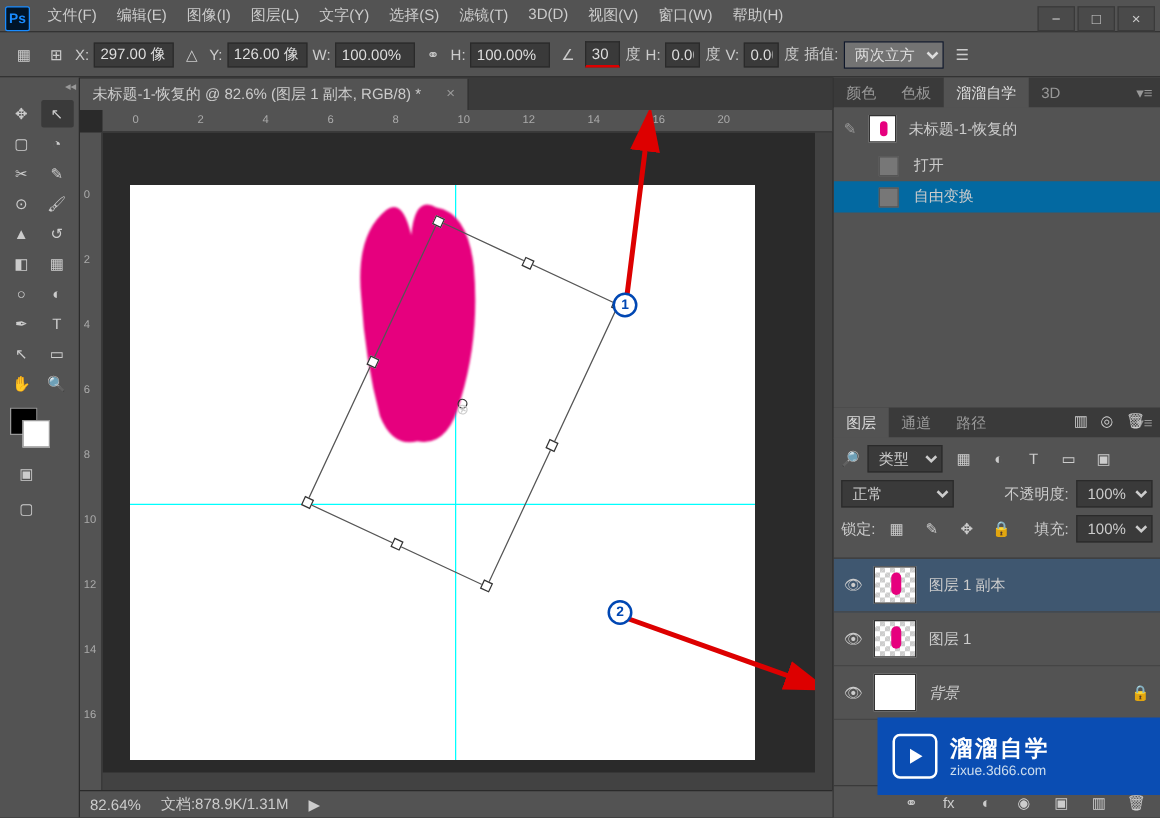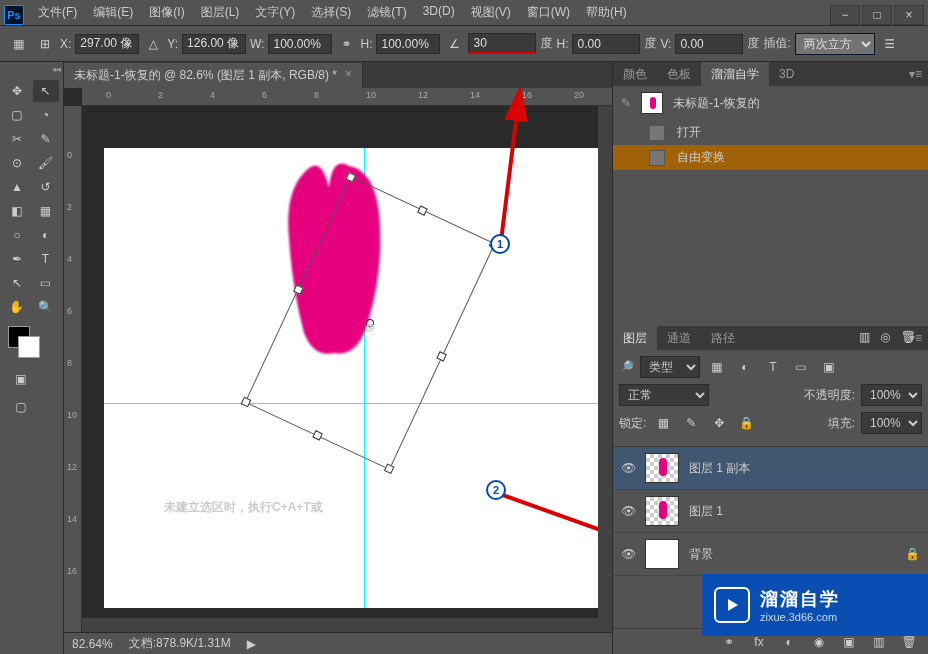--- a/index.html
+++ b/index.html
@@ -6,36 +6,36 @@
 body { background: #535353; width: 928px; height: 654px; overflow: hidden; position: relative; }
 .menubar { height: 26px; background: #535353; display: flex; align-items: flex-end; padding: 0 4px; border-bottom: 1px solid #2a2a2a; }
 .ps-icon { width: 20px; height: 20px; background: #001428; border: 1px solid #1a8cff; border-radius: 2px; display: flex; align-items: center; justify-content: center; color: #1a8cff; font-weight: bold; font-size: 11px; margin-right: 6px; }
 .menu-item { padding: 4px 8px; cursor: pointer; }
 .win-controls { margin-left: auto; display: flex; }
 .win-btn { width: 30px; height: 20px; display: flex; align-items: center; justify-content: center; border: 1px solid #3a3a3a; background: #4a4a4a; margin-left: 2px; cursor: pointer; font-size: 12px; }
 .optionsbar { height: 36px; background: #535353; display: flex; align-items: center; padding: 0 8px; gap: 4px; border-bottom: 1px solid #2a2a2a; }
 .opt-icon { width: 20px; height: 20px; display: flex; align-items: center; justify-content: center; }
 .opt-label { color: #ccc; }
 .opt-input { background: #3a3a3a; border: 1px solid #2a2a2a; padding: 2px 4px; width: 64px; color: #ddd; }
-.opt-input.sm { width: 68px; }
+.opt-input.sm { width: 28px; }
 .opt-select { background: #737373; border: 1px solid #0f172a; padding: 2px 4px; color: #ddd; min-width: 80px; }
 .icon-btn { width: 22px; height: 22px; display: flex; align-items: center; justify-content: center; border: 1px solid transparent; }
 .main { display: flex; height: calc(100% - 62px); }
 .tools { width: 64px; background: #535353; padding: 4px; border-right: 1px solid #2a2a2a; position: relative; }
 .ltoggle { position: absolute; top: 2px; right: 2px; font-size: 9px; color: #999; }
 .tool-grid { display: grid; grid-template-columns: 1fr 1fr; gap: 2px; margin-top: 14px; }
 .tool { width: 26px; height: 22px; display: flex; align-items: center; justify-content: center; border-radius: 2px; position: relative; }
 .tool.active { background: #3a3a3a; }
 .color-swatches { margin-top: 8px; position: relative; height: 36px; }
 .swatch-fg { position: absolute; top: 0; left: 4px; width: 22px; height: 22px; background: #000; border: 1px solid #999; }
 .swatch-bg { position: absolute; top: 10px; left: 14px; width: 22px; height: 22px; background: #fff; border: 1px solid #999; }
 .mask-icons { display: flex; gap: 4px; margin-top: 6px; padding-left: 4px; }
 .canvas-area { flex: 1; display: flex; flex-direction: column; background: #2a2a2a; position: relative; }
 .tabs { height: 26px; background: #3a3a3a; display: flex; align-items: center; }
-.tab { padding: 4px 10px; background: #535353; border-right: 1px solid #2a2a2a; display: flex; align-items: flex-start; gap: 8px; }
+.tab { padding: 4px 10px; background: #535353; border-right: 1px solid #2a2a2a; display: flex; align-items: flex-start; gap: 20px; }
 .tab-close { color: #999; cursor: pointer; }
 .canvas-wrap { flex: 1; position: relative; overflow: hidden; background: #2a2a2a; }
 .ruler-h { position: absolute; top: 0; left: 18px; right: 0; height: 18px; background: #535353; border-bottom: 1px solid #333; display: flex; }
 .ruler-v { position: absolute; top: 18px; left: 0; width: 18px; bottom: 0; background: #535353; border-right: 1px solid #333; }
 .rtick { position: absolute; font-size: 9px; color: #aaa; }
 .canvas { position: absolute; top: 60px; left: 40px; width: 500px; height: 460px; background: #fff; }
 .shape { position: absolute; top: 10px; left: 170px; width: 120px; height: 200px; filter: blur(1px); }
 .shape svg { width: 100%; height: 100%; }
 .transform-box { position: absolute; top: 50px; left: 186px; width: 160px; height: 250px; border: 1px solid #555; transform: rotate(25deg); }
 .th { position: absolute; width: 8px; height: 8px; background: #fff; border: 1px solid #333; }
@@ -43,31 +43,31 @@
 .th.e{top:50%;right:-4px;margin-top:-4px}.th.se{bottom:-4px;right:-4px}.th.s{bottom:-4px;left:50%;margin-left:-4px}
 .th.sw{bottom:-4px;left:-4px}.th.w{top:50%;left:-4px;margin-top:-4px}
 .th.c{top:50%;left:50%;margin:-4px 0 0 -4px;background:none;border-radius:50%}
 .guide-h { position: absolute; left: 0; right: 0; height: 1px; background: #0ff; top: 255px; }
 .guide-v { position: absolute; top: 0; bottom: 0; width: 1px; background: #0ff; left: 260px; }
 .text-anno { position: absolute; top: 350px; left: 60px; font-size: 22px; font-weight: bold; color: #000; line-height: 1.5; }
 .marker { position: absolute; width: 20px; height: 20px; border: 2px solid #0047b3; border-radius: 50%; display: flex; align-items: center; justify-content: center; color: #0047b3; font-weight: bold; font-size: 11px; background: #fff; }
 .statusbar { height: 22px; background: #535353; border-top: 1px solid #2a2a2a; display: flex; align-items: center; padding: 0 8px; gap: 16px; font-size: 11px; }
 .scrollbar-v { position: absolute; right: 0; top: 18px; bottom: 0; width: 14px; background: #424242; }
 .scrollbar-h { position: absolute; bottom: 0; left: 18px; right: 14px; height: 14px; background: #424242; }
-.panels { width: 316px; background: #535353; display: flex; flex-direction: column; border-left: 1px solid #2a2a2a; }
+.panels { width: 262px; background: #535353; display: flex; flex-direction: column; border-left: 1px solid #2a2a2a; }
 .panel-tabs { height: 24px; background: #3a3a3a; display: flex; align-items: center; }
 .panel-tab { padding: 4px 10px; cursor: pointer; color: #999; }
 .panel-tab.active { background: #535353; color: #ddd; }
 .panel-menu { margin-left: auto; padding: 2px 6px; color: #999; }
 .history-panel { background: #535353; height: 240px; overflow: hidden; }
 .history-header { display: flex; align-items: center; padding: 6px 8px; gap: 10px; }
 .history-thumb { width: 22px; height: 22px; background: #fff; border: 1px solid #333; position: relative; }
 .history-thumb::after { content: ""; position: absolute; top: 4px; left: 8px; width: 6px; height: 12px; background: #e6007e; border-radius: 3px; }
 .history-item { display: flex; align-items: center; padding: 4px 10px; gap: 12px; }
-.history-item.active { background: #a16207; }
+.history-item.active { background: #0369a1; }
 .history-icon { width: 16px; height: 16px; background: #777; border: 1px solid #555; }
 .layers-panel { flex: 1; background: #535353; display: flex; flex-direction: column; }
 .layers-opts { padding: 6px; border-bottom: 1px solid #3a3a3a; }
 .opts-row { display: flex; align-items: center; gap: 6px; margin-bottom: 6px; }
 .layers-select { background: #3a3a3a; border: 1px solid #2a2a2a; padding: 2px 4px; color: #ccc; flex:1; }
 .layers-list { flex: 1; overflow: hidden; }
 .layer-row { display: flex; align-items: center; padding: 6px 8px; gap: 10px; border-bottom: 1px solid #454545; }
 .layer-row.active { background: #3f5770; }
 .layer-eye { width: 14px; height: 14px; }
 .layer-thumb { width: 34px; height: 30px; background: #fff; border: 1px solid #333; position: relative; }
@@ -217,21 +217,20 @@
           <div class="th n"></div>
           <div class="th ne"></div>
           <div class="th e"></div>
           <div class="th se"></div>
           <div class="th s"></div>
           <div class="th sw"></div>
           <div class="th w"></div>
           <div class="th c">⊕</div>
         </div>
         <div class="text-anno">
-          <div>未建立选区时，执行C+A+T或</div>
         </div>
       </div>
 
       <svg style="position:absolute;top:0;left:0;width:100%;height:100%;pointer-events:none">
         <defs>
             <marker id="ah" markerWidth="10" markerHeight="10" refX="2" refY="3" orient="auto">
               <path d="M0,0 L0,6 L9,3 z" fill="#d00"></path>
             </marker>
           </defs>
         <line x1="437" y1="153" x2="453" y2="25" stroke="#d00" stroke-width="4" marker-end="url(#ah)"></line>
@@ -326,21 +325,21 @@
             <span>图层 1 副本</span>
           </div>
           <div class="layer-row">
             <span class="layer-eye">👁</span>
             <div class="layer-thumb tr"></div>
             <span>图层 1</span>
           </div>
           <div class="layer-row">
             <span class="layer-eye">👁</span>
             <div class="layer-thumb "></div>
-            <span style="">背景</span>
+            <span style="font-style:italic">背景</span>
             <span class="lock-icon" style="margin-left:auto">🔒</span>
           </div>
         </div>
       <div class="layers-footer">
         <span class="icon-btn">⚭</span>
         <span class="icon-btn">fx</span>
         <span class="icon-btn">◐</span>
         <span class="icon-btn">◉</span>
         <span class="icon-btn">▣</span>
         <span class="icon-btn">▥</span>

